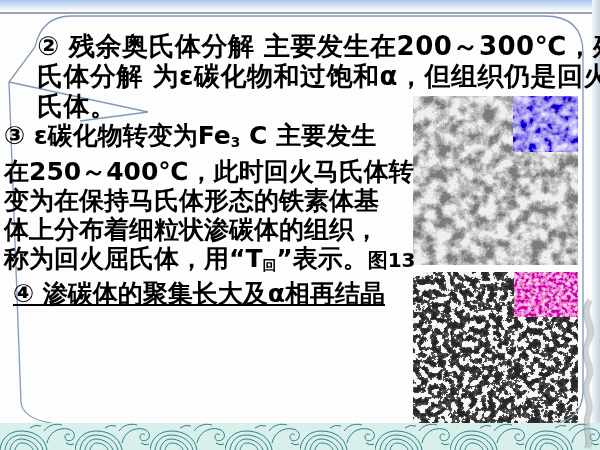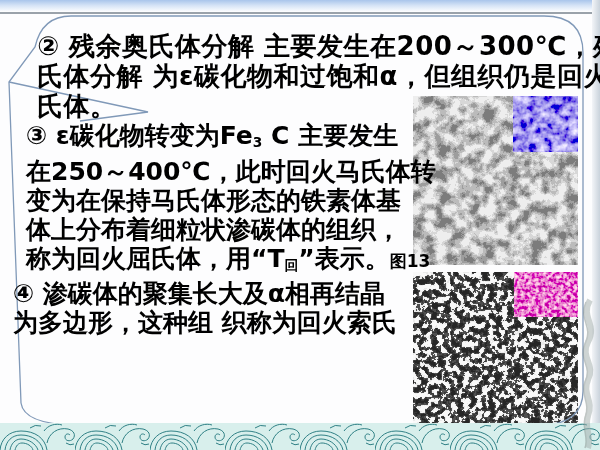--- a/index.html
+++ b/index.html
@@ -16,24 +16,24 @@
   .right-strip{
     position:absolute; right:0; top:0; width:8px; height:450px;
     background:linear-gradient(to right,#f3f5f8,#c9d2db);
   }
   .para{
     position:absolute; z-index:4; color:#000; font-weight:bold; white-space:pre;
   }
   .para .line{ white-space:pre; }
   .para span{ white-space:pre; }
   #p2{ left:37px; top:31px; line-height:30px; letter-spacing:0.5px;}
-  #p3{ left:26px; top:121px; line-height:29px; }
-  #p4{ left:13px; top:279px; line-height:29px; }
+  #p3{ left:4px; top:121px; line-height:29px; }
+  #p4{ left:13px; top:279px; line-height:29px;text-decoration:underline; }
   .sub{ font-size:0.55em; vertical-align:-0.22em; }
-  .fig{ font-size:17px; font-weight:bold; }
+  .fig{ font-size:20px; font-weight:bold; }
   .imgbox{ position:absolute; z-index:3; }
   .imgbox svg{ display:block; }
   #outline{ position:absolute; left:0; top:0; z-index:4; pointer-events:none; }
   #waves{ position:absolute; left:0; top:423px; z-index:5; }
   #dragon{ position:absolute; right:0px; top:298px; z-index:6; opacity:0.8;}
 </style>
 </head>
 <body>
 
 <div id="slide">
@@ -96,21 +96,21 @@
 
   <svg id="outline" width="600" height="450">
     <g fill="none" stroke="#8099b8" stroke-width="1.3">
       <path d="M71,16 L544,16 Q583,16 583,53 L583,391 Q583,423 544,425 L74,425 Q24,424 21,403 L9,82 L35,47 Q42,16 71,16"></path>
       <path d="M9,82 L148,112 L80,121"></path>
     </g>
   </svg>
 
   <div id="p2" class="para" style="font-size:26px"><div class="line"><span>② 残余奥氏体分解 主要发生在200～300℃，残余奥</span></div><div class="line"><span>氏体分解 为ε碳化物和过饱和α，但组织仍是回火马</span></div><div class="line"><span>氏体。</span></div></div>
   <div id="p3" class="para" style="font-size:25px"><div class="line"><span>③ ε碳化物转变为Fe</span><span class="sub">3</span><span> C 主要发生</span></div><div class="line"><span>在250～400℃，此时回火马氏体转</span></div><div class="line"><span>变为在保持马氏体形态的铁素体基</span></div><div class="line"><span>体上分布着细粒状渗碳体的组织，</span></div><div class="line"><span>称为回火屈氏体，用“T</span><span class="sub">回</span><span>”表示。</span><span class="fig">图13</span></div></div>
-  <div id="p4" class="para" style="font-size:25px"><div class="line"><span>④ 渗碳体的聚集长大及α相再结晶</span></div><div class="line"><span>为多边形，这种组 织称为回火索氏</span></div></div>
+  <div id="p4" class="para" style="font-size:25px"><div class="line"><span>④ 渗碳体的聚集长大及α相再结晶</span></div></div>
 
   <svg id="waves" width="600" height="27">
     <defs>
       <pattern id="wavep" width="75" height="27" patternUnits="userSpaceOnUse">
         <g fill="none" stroke="#2e7f84" stroke-width="1">
           <path d="M0,27 C1,16 9,8 21,8 C35,8 45,15 47,27"></path>
           <path d="M5,27 C6,18 12,12 21,12 C32,12 41,18 43,27"></path>
           <path d="M10,27 C11,21 15,16 21,16 C29,16 36,21 38,27"></path>
           <path d="M15,27 C16,23 18,20 22,20 C27,20 32,23 33,27"></path>
           <path d="M47,20 C49,10 58,4 68,6 C74,7.5 76,12 73,16 C70,19 65,18 65,14 C65,11 68,10 70,12"></path>

